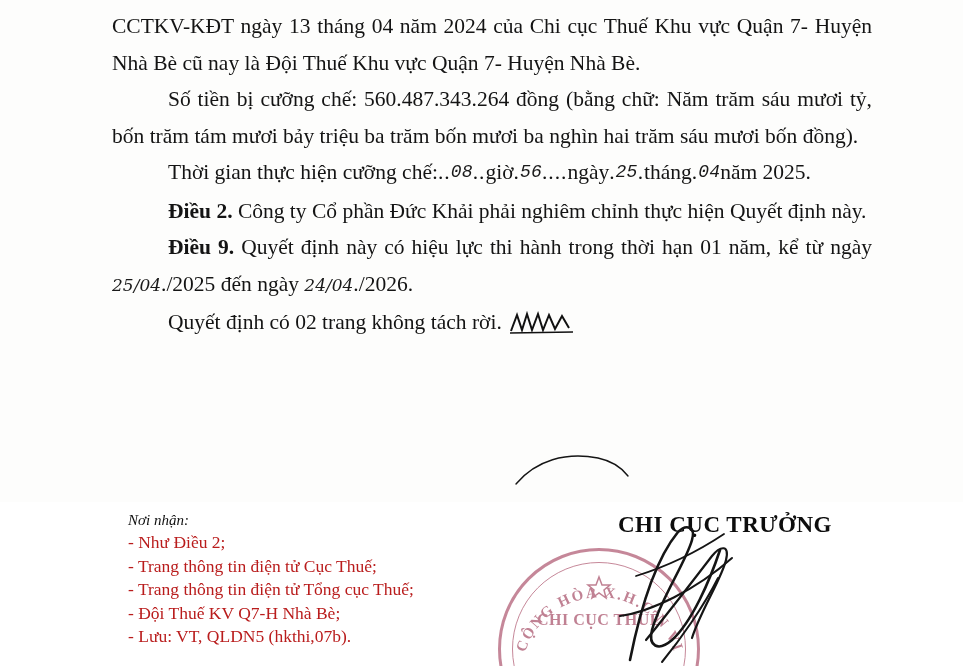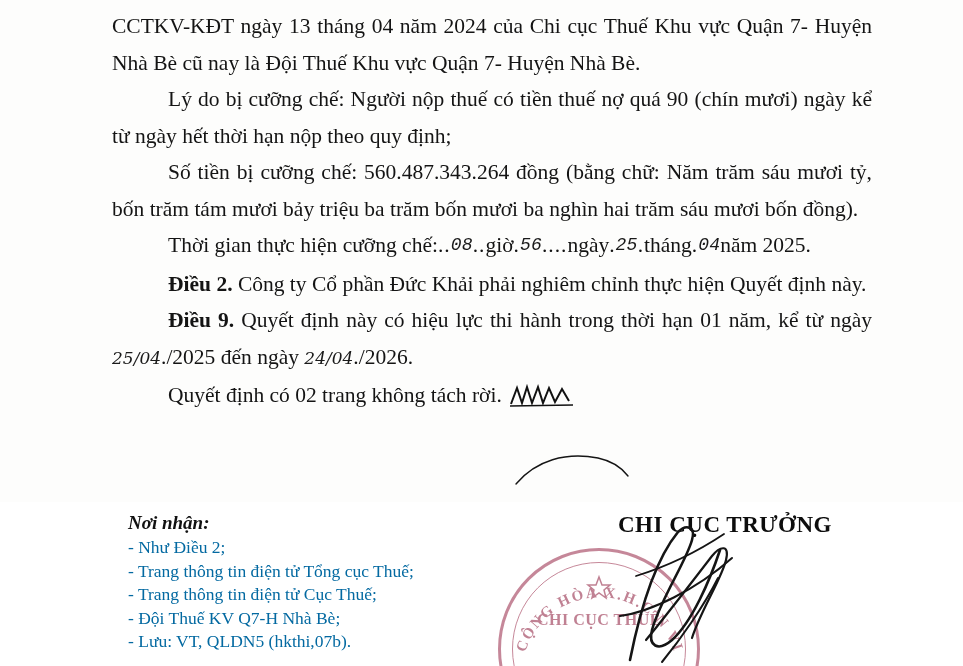--- a/index.html
+++ b/index.html
@@ -60,29 +60,29 @@
     letter-spacing: 1px;
   }
   
   .footer {
     position: absolute;
     left: 128px;
     top: 512px;
     width: 330px;
   }
   .footer-title {
-    font-weight: bold;
+    font-weight: normal;
     font-style: italic;
-    font-size: 19px;
+    font-size: 15px;
     margin-bottom: 2px;
   }
   .footer-list {
     font-size: 17.5px;
     line-height: 23.5px;
-    color: #0369a1;
+    color: #b91c1c;
   }
   .footer-list div {
     white-space: nowrap;
   }
   
   .sign-block {
     position: absolute;
     left: 560px;
     top: 512px;
     width: 330px;
@@ -152,21 +152,20 @@
 </style>
 </head>
 <body>
 
 <div class="page">
 
   <div class="body-text">
 
     <p class="para noindent">CCTKV-KĐT ngày 13 tháng 04 năm 2024 của Chi cục Thuế Khu vực Quận 7- Huyện Nhà Bè cũ nay là Đội Thuế Khu vực Quận 7- Huyện Nhà Bè.</p>
 
-    <p class="para">Lý do bị cưỡng chế: Người nộp thuế có tiền thuế nợ quá 90 (chín mươi) ngày kể từ ngày hết thời hạn nộp theo quy định;</p>
 
     <p class="para">Số tiền bị cưỡng chế: 560.487.343.264 đồng (bằng chữ: Năm trăm sáu mươi tỷ, bốn trăm tám mươi bảy triệu ba trăm bốn mươi ba nghìn hai trăm sáu mươi bốn đồng).</p>
 
     <p class="para">
       <span>Thời gian thực hiện cưỡng chế:</span><span class="dots">..</span><span class="hand">08</span><span class="dots">..</span><span>giờ</span><span class="dots">.</span><span class="hand">56</span><span class="dots">....</span><span>ngày</span><span class="dots">.</span><span class="hand">25</span><span class="dots">.</span><span>tháng</span><span class="dots">.</span><span class="hand">04</span><span>năm 2025.</span>
     </p>
 
     <p class="para">
       <span class="bold">Điều 2.</span><span> Công ty Cổ phần Đức Khải phải nghiêm chỉnh thực hiện Quyết định này.</span>
     </p>
@@ -182,22 +181,22 @@
         <path d="M1 24 L64 23" fill="none" stroke="#111" stroke-width="1.6"></path>
       </svg>
     </p>
 
   </div>
 
   <div class="footer">
     <div class="footer-title">Nơi nhận:</div>
     <div class="footer-list">
       <div>- Như Điều 2;</div>
+      <div>- Trang thông tin điện tử Cục Thuế;</div>
       <div>- Trang thông tin điện tử Tổng cục Thuế;</div>
-      <div>- Trang thông tin điện tử Cục Thuế;</div>
       <div>- Đội Thuế KV Q7-H Nhà Bè;</div>
       <div>- Lưu: VT, QLDN5 (hkthi,07b).</div>
     </div>
   </div>
 
   <div class="sign-block">
     <div class="sign-title">CHI CỤC TRƯỞNG</div>
   </div>
 
   <div class="stamp">

